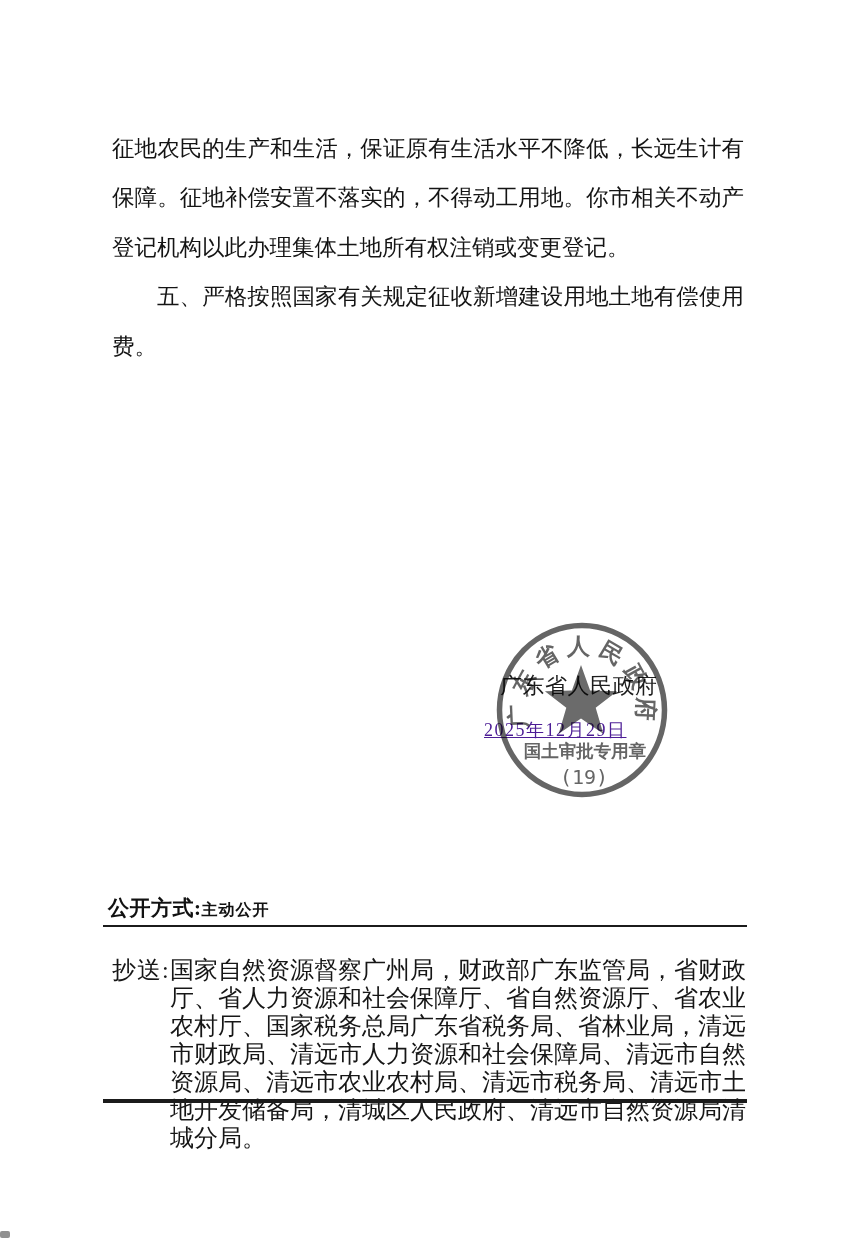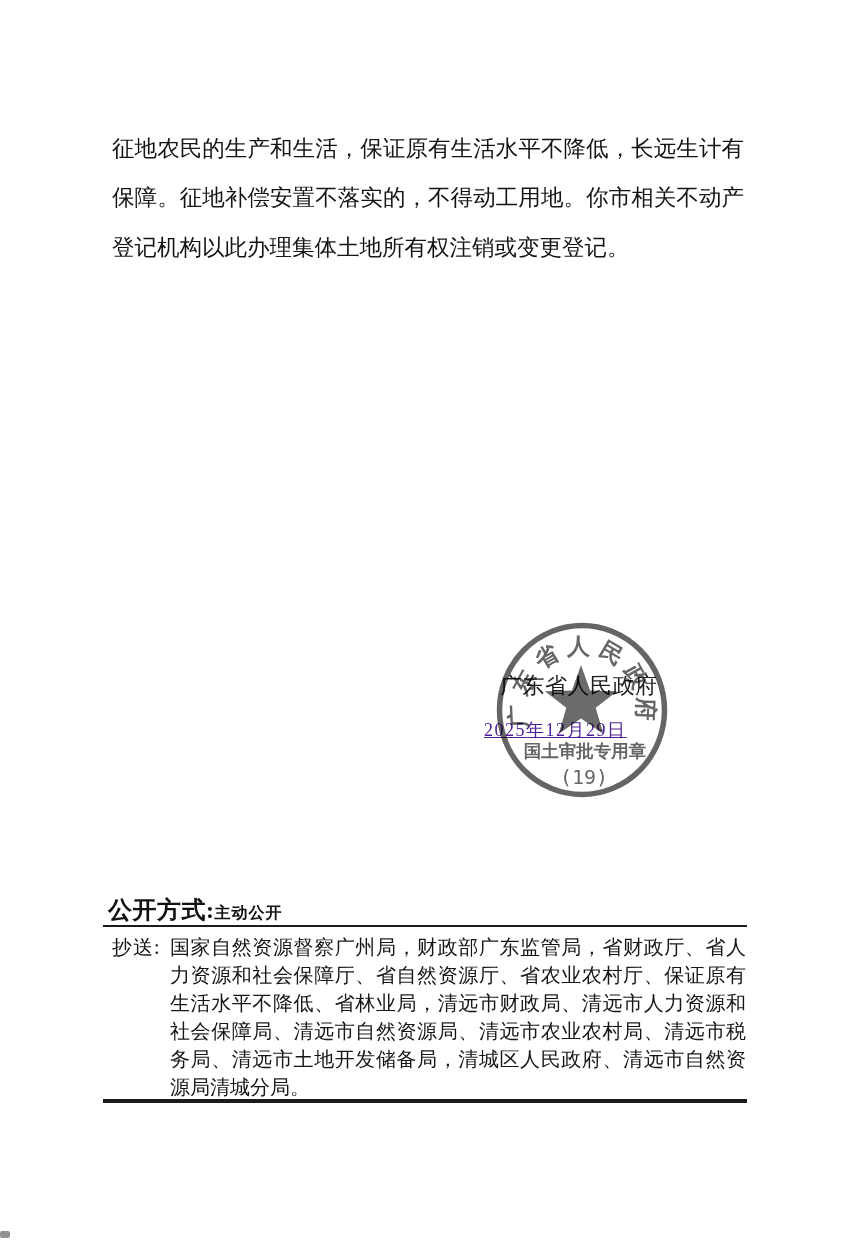--- a/index.html
+++ b/index.html
@@ -60,32 +60,32 @@
   .seal .title-text { font-size:17.5px; letter-spacing:0; text-anchor:middle; }
   .seal .num-text { font-size:20px; letter-spacing:0; text-anchor:middle; font-family:"DejaVu Sans Mono",monospace; font-weight:normal; }
 
   
   .disclosure {
     position:absolute;
     left:108px; top:894px;
     white-space:nowrap;
     color:#111;
   }
-  .disclosure .disc-label { font-size:24px; font-weight:bold; letter-spacing:0.5px; }
+  .disclosure .disc-label { font-size:21px; font-weight:bold; letter-spacing:0.5px; }
   .disclosure .disc-value { font-size:16px; font-weight:600; letter-spacing:1px; }
 
   .rule { position:absolute; left:103px; width:644px; background:#1b1b1b; }
   .rule.thin  { top:925px; height:2px; }
   .rule.thick { top:1099px; height:3.5px; }
 
   .cc-block {
     position:absolute;
-    left:112px; top:933px;
+    left:112px; top:956px;
     width:634px;
-    font-size:20px;
+    font-size:24px;
     line-height:28px;
     color:#161616;
   }
   .cc-label {
     position:absolute;
     left:0; top:0;
     width:58px;
     letter-spacing:1px;
   }
   .cc-text {
@@ -104,20 +104,21 @@
     filter:blur(0.6px);
   }
 </style>
 </head>
 <body>
 
 <div class="page">
 
   <section class="body-text">
     <p class="para">征地农民的生产和生活，保证原有生活水平不降低，长远生计有保障。征地补偿安置不落实的，不得动工用地。你市相关不动产登记机构以此办理集体土地所有权注销或变更登记。</p>
+    <p class="para indent">五、严格按照国家有关规定征收新增建设用地土地有偿使用费。</p>
   </section>
 
   <div class="authority">广东省人民政府</div>
   <div class="issue-date">2025年12月29日</div>
 
   <svg class="seal" viewBox="0 0 180 186" xmlns="http://www.w3.org/2000/svg">
     <ellipse class="ring" cx="90" cy="94" rx="82.5" ry="84.5" stroke="#4f4f4f"></ellipse>
     <path id="sealArcPath" d="M 37.4 113.2 A 56 56 0 1 1 142.6 113.2" fill="none"></path>
     <text class="arc-text" fill="#4f4f4f">
       <textPath href="#sealArcPath" startOffset="50%" text-anchor="middle">广东省人民政府</textPath>
@@ -128,20 +129,20 @@
   </svg>
 
   <div class="disclosure">
     <span class="disc-label">公开方式:</span><span class="disc-value">主动公开</span>
   </div>
 
   <div class="rule thin"></div>
 
   <div class="cc-block">
     <span class="cc-label">抄送:</span>
-    <div class="cc-text">国家自然资源督察广州局，财政部广东监管局，省财政厅、省人力资源和社会保障厅、省自然资源厅、省农业农村厅、保证原有生活水平不降低、省林业局，清远市财政局、清远市人力资源和社会保障局、清远市自然资源局、清远市农业农村局、清远市税务局、清远市土地开发储备局，清城区人民政府、清远市自然资源局清城分局。</div>
+    <div class="cc-text">国家自然资源督察广州局，财政部广东监管局，省财政厅、省人力资源和社会保障厅、省自然资源厅、省农业农村厅、国家税务总局广东省税务局、省林业局，清远市财政局、清远市人力资源和社会保障局、清远市自然资源局、清远市农业农村局、清远市税务局、清远市土地开发储备局，清城区人民政府、清远市自然资源局清城分局。</div>
   </div>
 
   <div class="rule thick"></div>
 
   <div class="scan-speck" ,=""></div>
 
 </div>
 
 </body></html>

